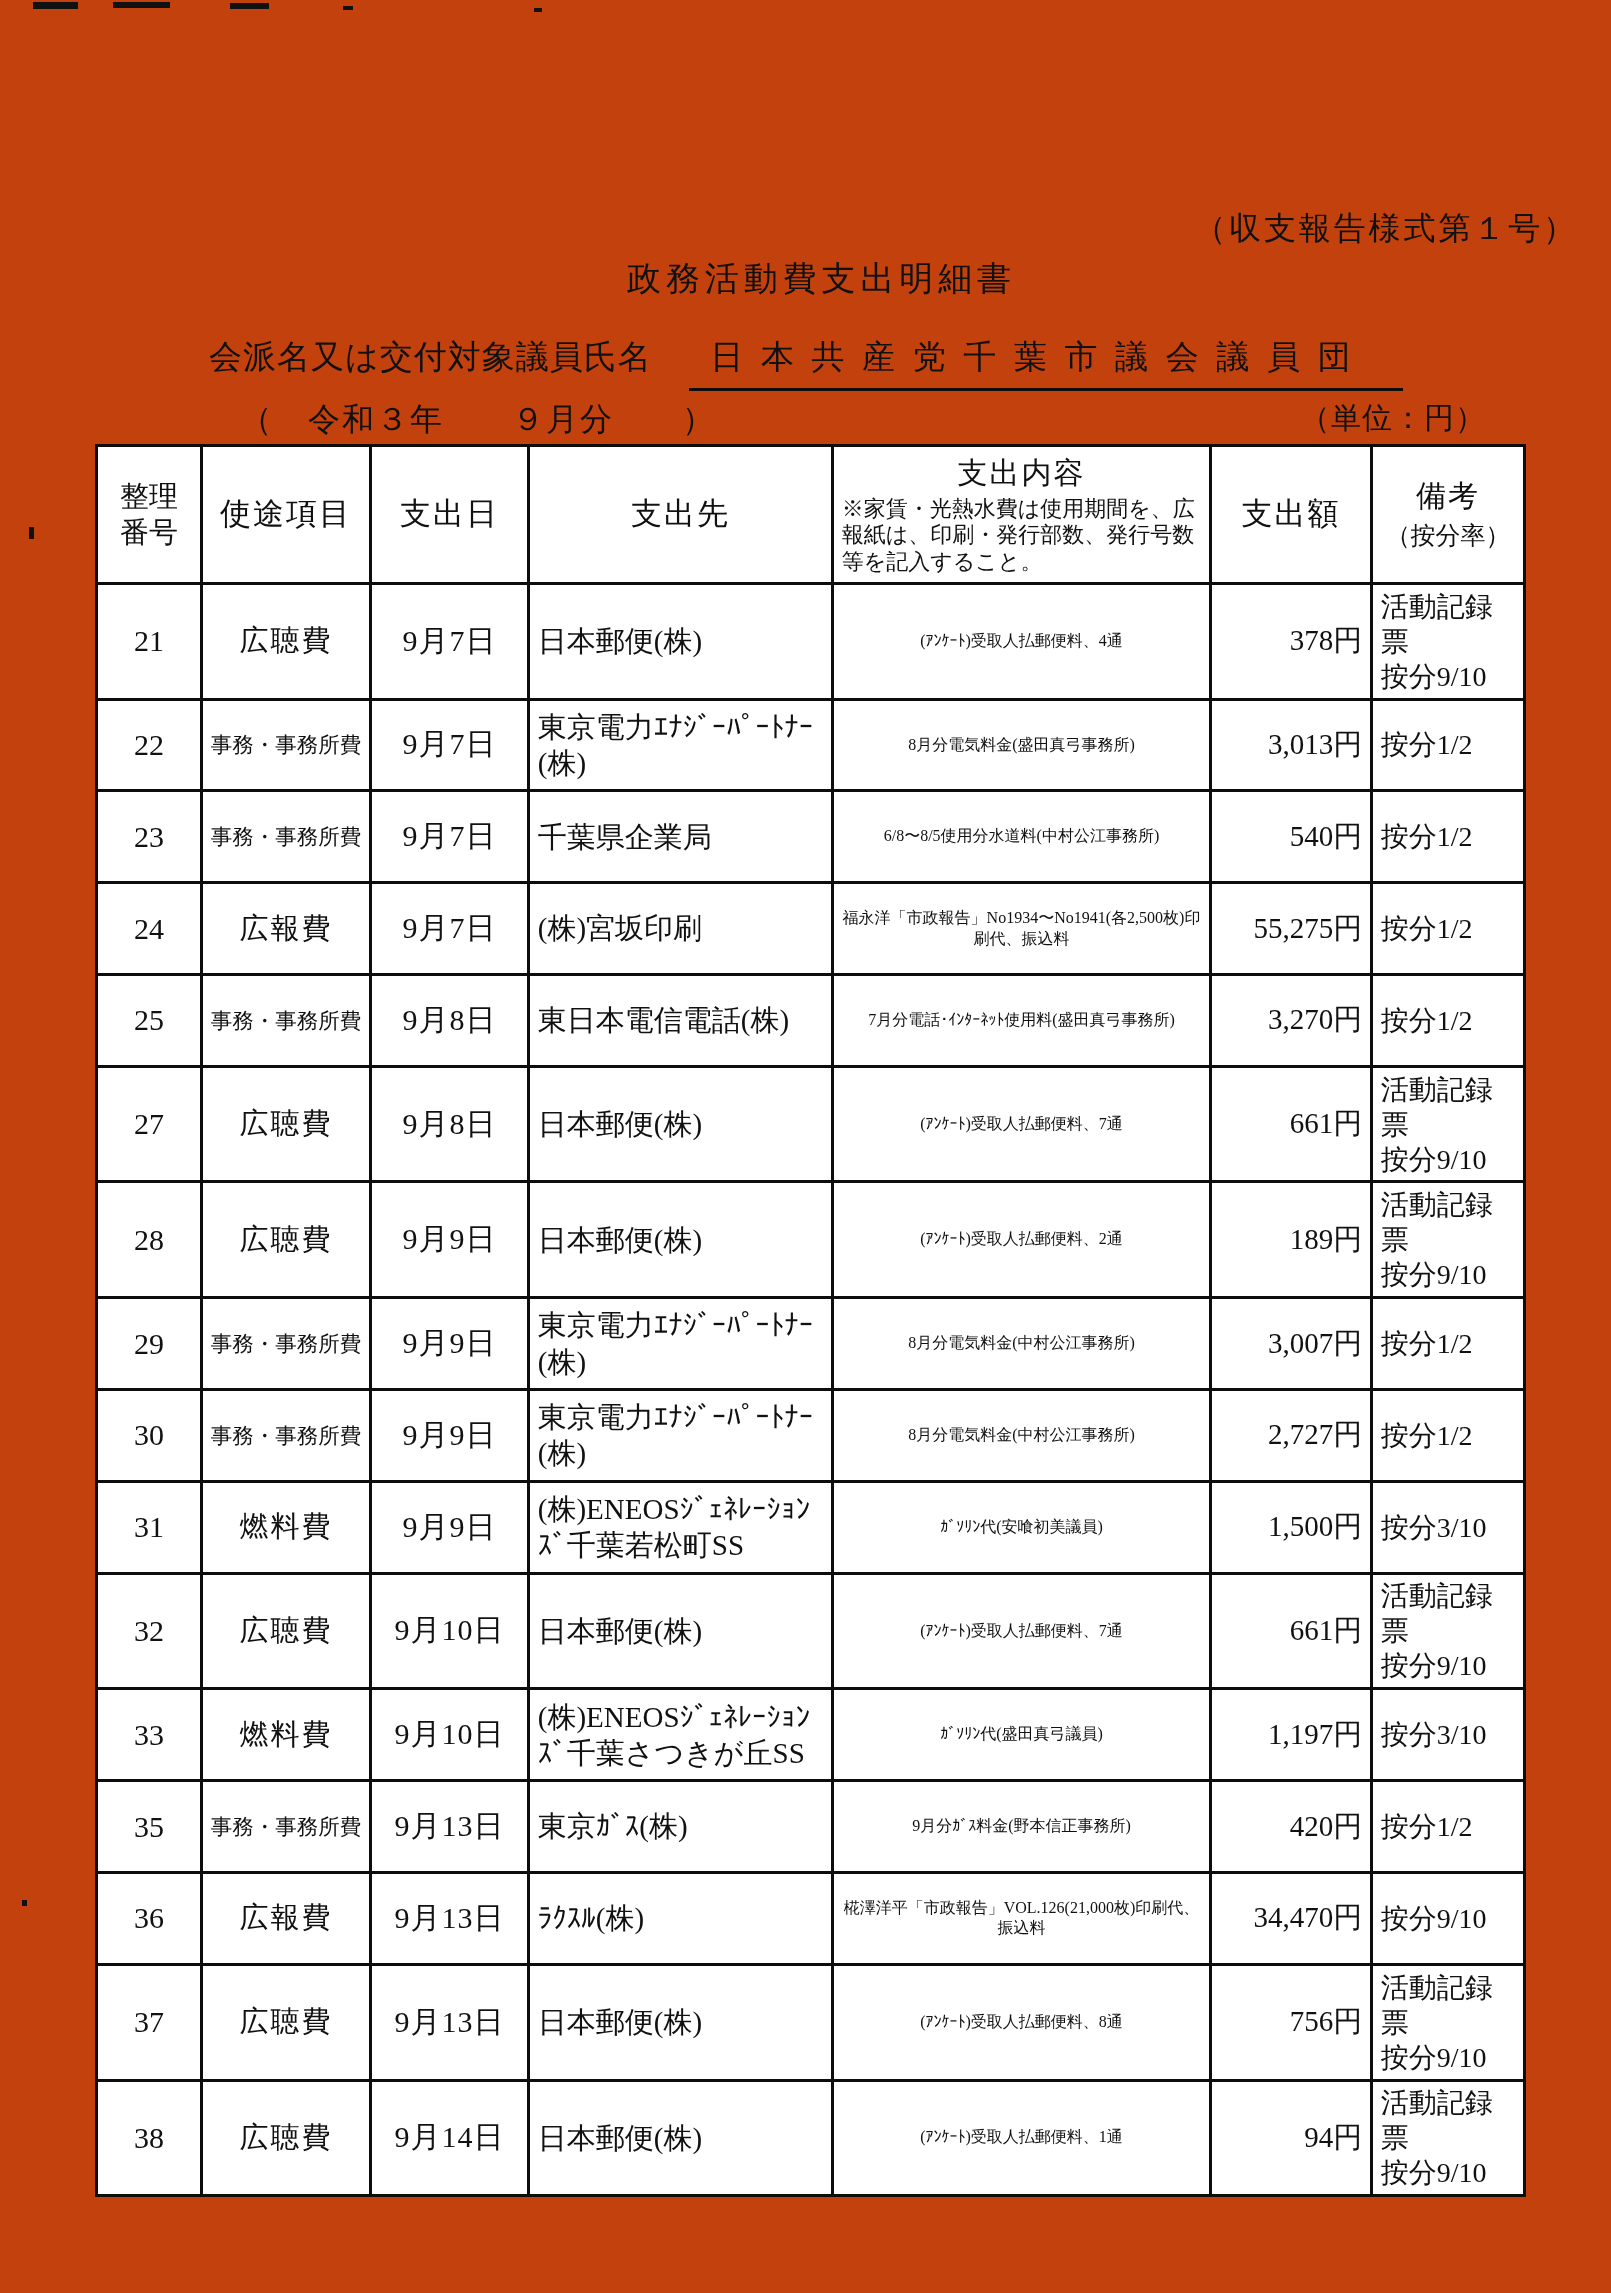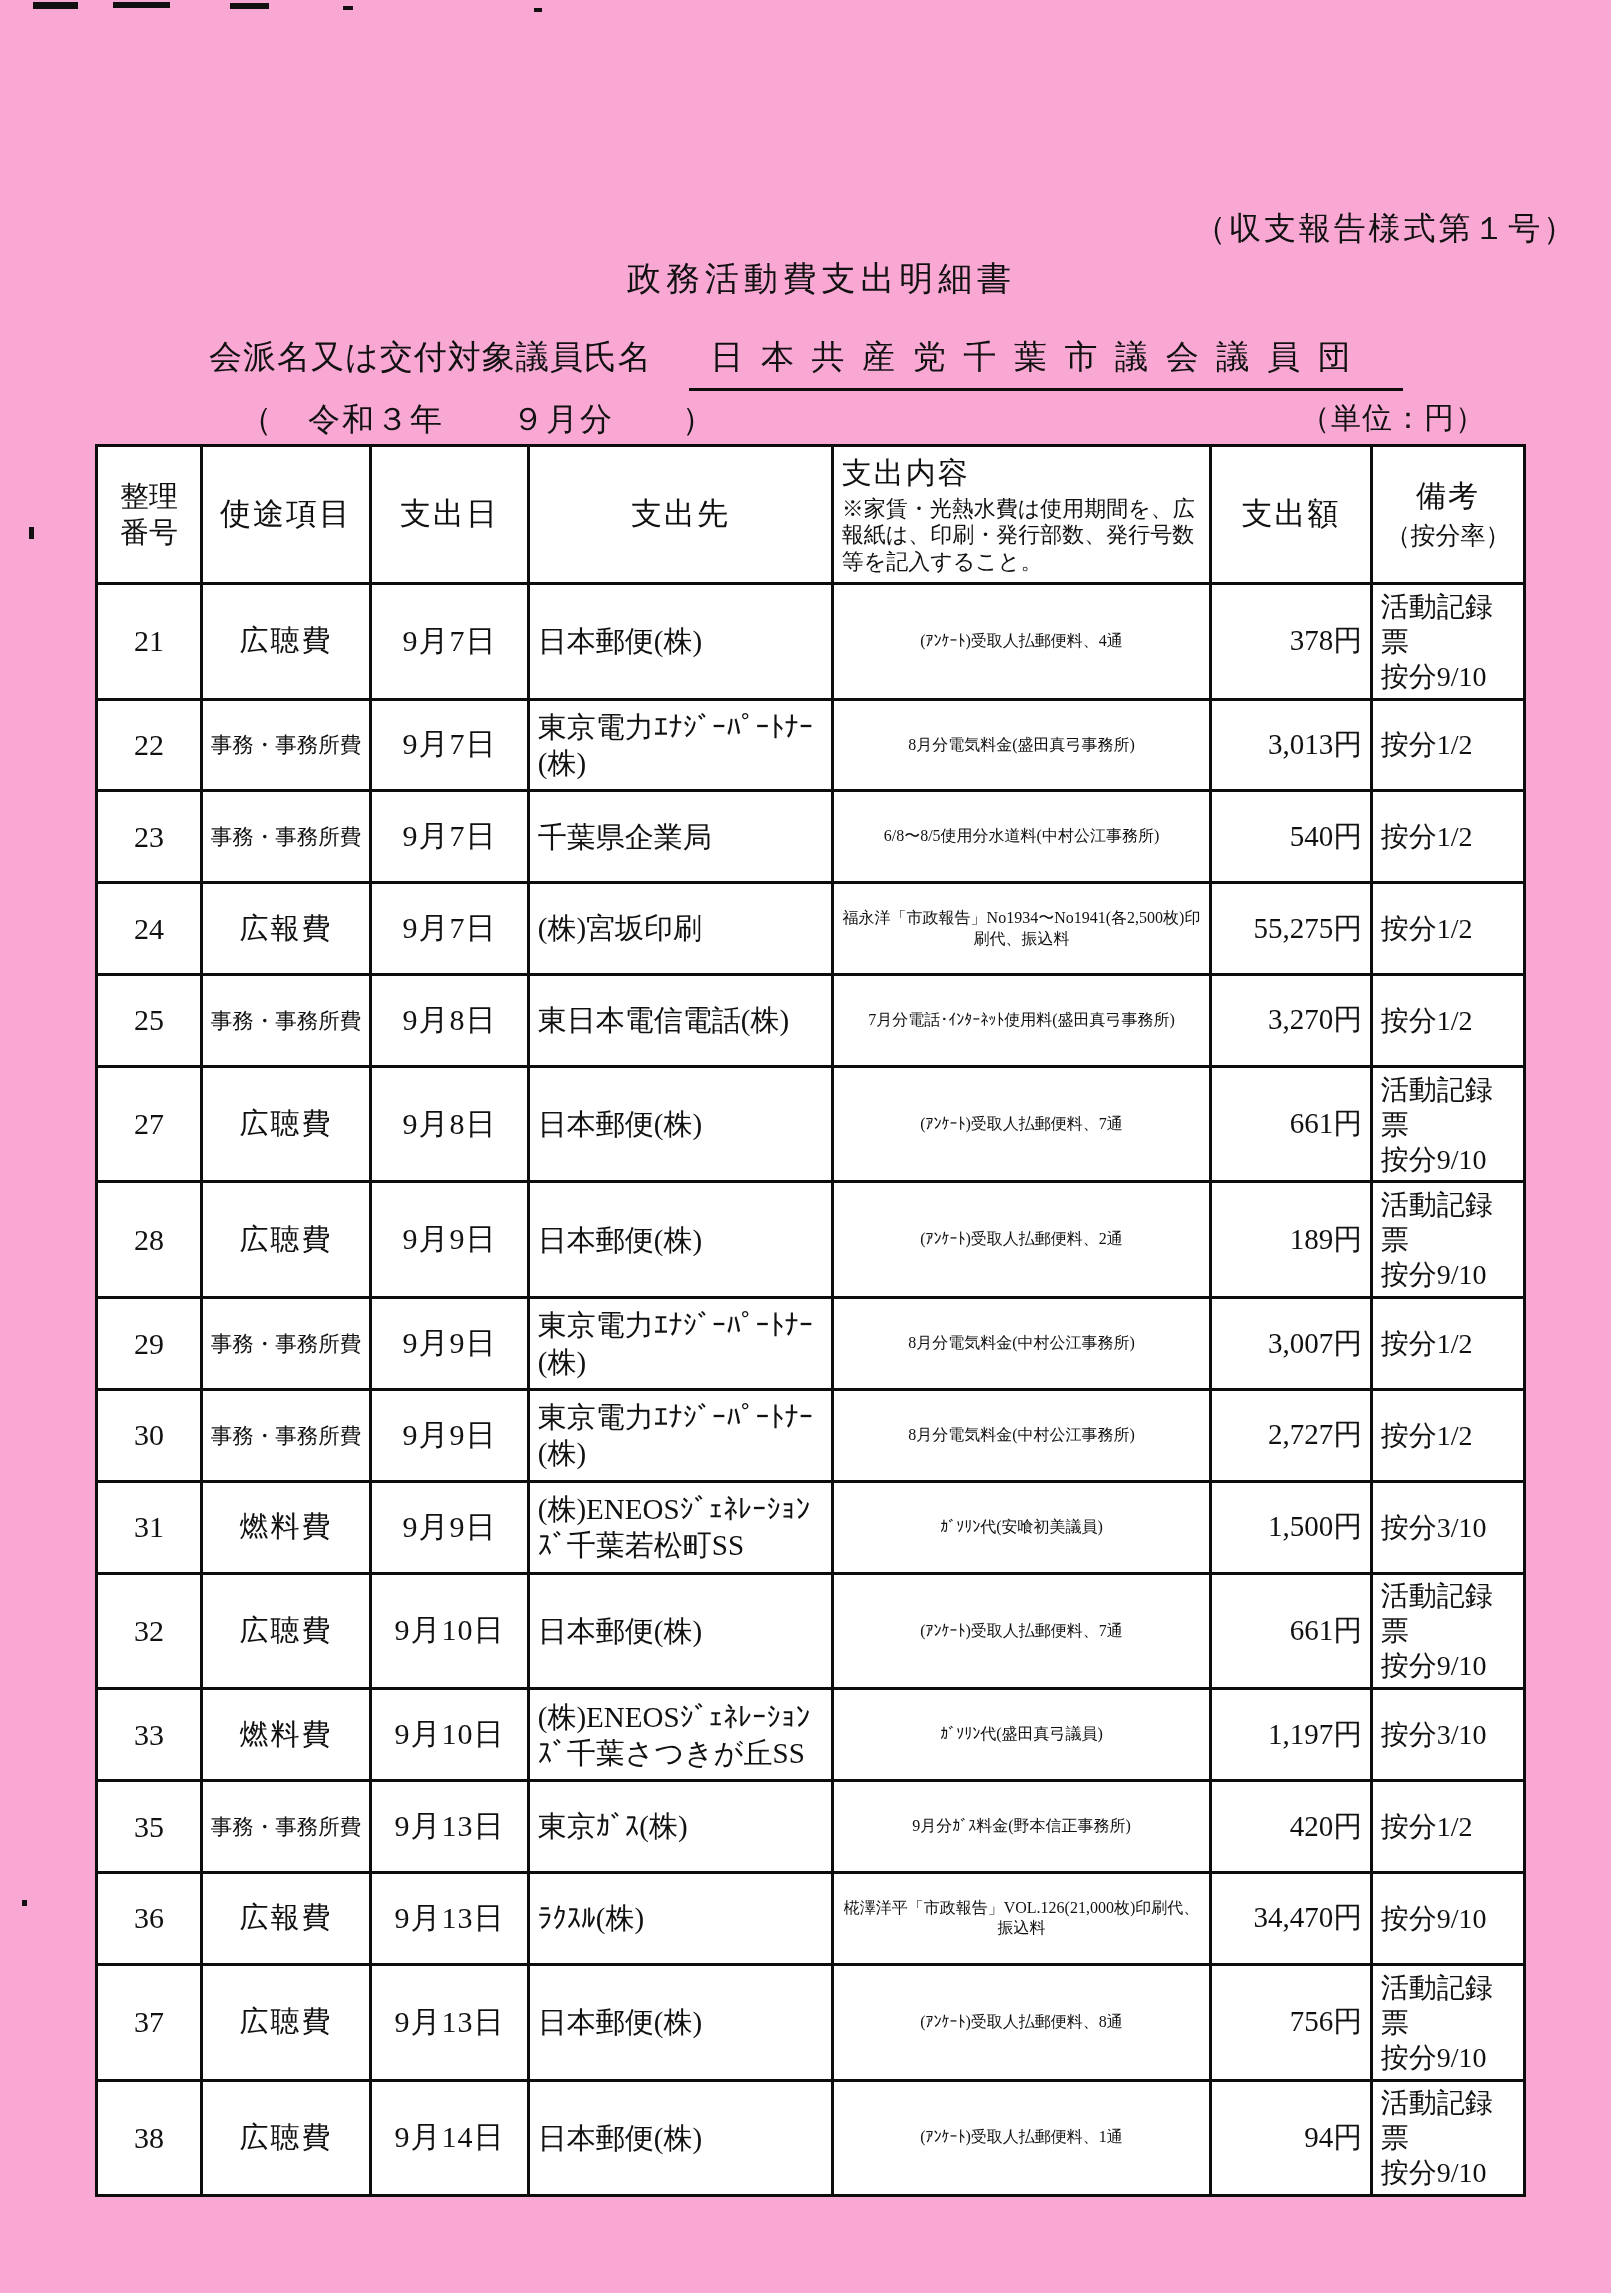--- a/index.html
+++ b/index.html
@@ -1,20 +1,20 @@
 <!DOCTYPE html>
 <html lang="ja"><head>
 <meta charset="utf-8">
 <style>
   html,body{margin:0;padding:0;background:#e8e8e8;}
   .page{
     position:relative;
     width:1611px;height:2294px;
     margin:0 auto;
-    background:#f9a8d4;
+    background:#c2410c;
     font-family:"Liberation Serif","DejaVu Serif",serif;
     color:#111;
     overflow:hidden;
   }
   
   .artifact{position:absolute;background:#111;}
   
   .form-label{
     position:absolute;top:207px;right:33px;
     font-size:32px;letter-spacing:2.9px;
@@ -59,21 +59,21 @@
   table.expense th,table.expense td{
     border:3.4px solid #0d0d0d;
     padding:3.9px 7.8px;
     vertical-align:middle;
     overflow:hidden;
   }
   thead th{height:127px;font-weight:500;}
   .h-no{font-size:29px;white-space:pre-line;line-height:1.25;text-align:center;padding:0 2px;}
   .h-plain{font-size:31px;text-align:center;letter-spacing:2px;}
   .h-content{text-align:left;padding:3.9px 9.8px;}
-  .h-content .h-content-title{display:block;text-align:left;font-size:30px;letter-spacing:2px;margin-bottom:2px;}
+  .h-content .h-content-title{display:block;text-align:center;font-size:30px;letter-spacing:2px;margin-bottom:2px;}
   .h-content .h-content-note{display:block;font-size:22px;line-height:1.22;letter-spacing:0px;}
   .h-remark{text-align:center;}
   .h-remark .h-remark-main{display:block;font-size:30px;letter-spacing:2px;}
   .h-remark .h-remark-sub{display:block;font-size:25px;margin-top:2px;}
   tbody td{height:81px;}
   td.cell-no{text-align:center;font-size:30px;}
   td.cell-item{text-align:center;font-size:29px;letter-spacing:2px;padding:3.9px 2px;white-space:nowrap;}
   td.cell-item.long-text{font-size:21.5px;letter-spacing:0;}
   td.cell-date{text-align:center;font-size:30px;letter-spacing:1px;white-space:nowrap;}
   td.cell-payee{text-align:left;font-size:29px;line-height:1.25;padding:3.9px 5.9px;}

